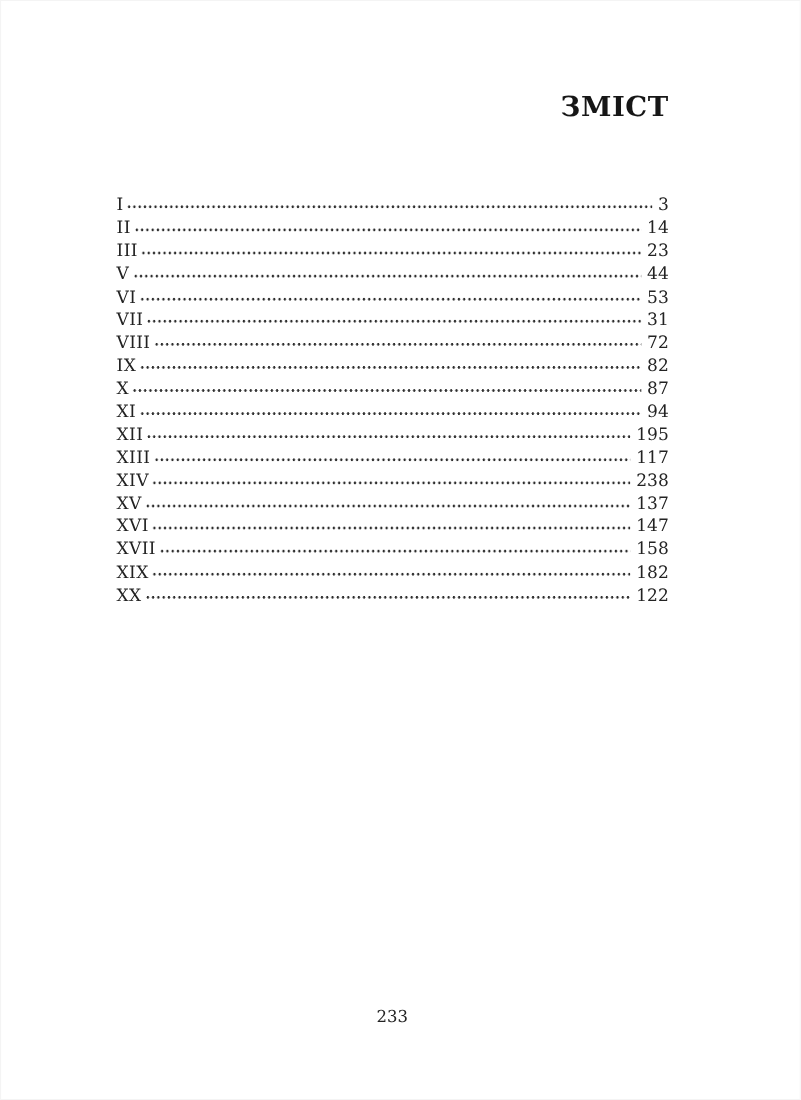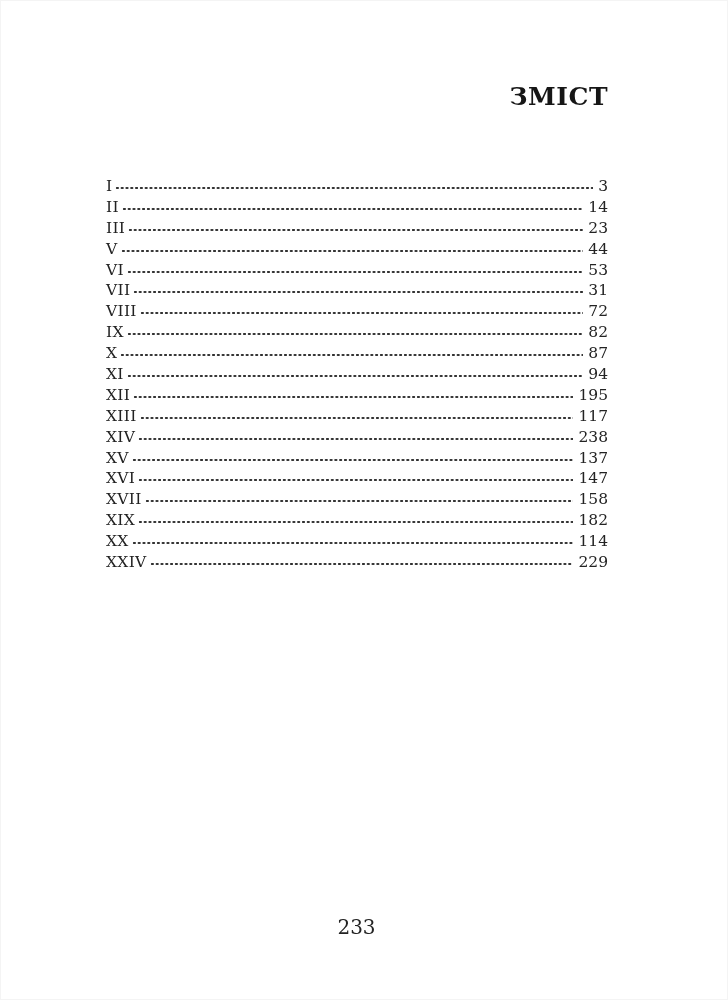--- a/index.html
+++ b/index.html
@@ -61,21 +61,21 @@
     flex: 0 0 auto;
     padding-left: 2px;
     color: #232323;
   }
   .folio {
     position: absolute;
     top: 915px;
     left: 105px;
     width: 503px;
     text-align: center;
-    font-size: 20px;
+    font-size: 15px;
     color: #232323;
   }
 </style>
 </head>
 <body>
 
 <div class="sheet">
 
   <h1 class="doc-title">ЗМІСТ</h1>
 
@@ -180,28 +180,23 @@
 
     <div class="toc-row">
       <span class="roman">XIX</span>
       <span class="leader"></span>
       <span class="pagenum">182</span>
     </div>
 
     <div class="toc-row">
       <span class="roman">XX</span>
       <span class="leader"></span>
-      <span class="pagenum">114</span>
-    </div>
-
-
-
-
-    <div class="toc-row">
-      <span class="roman">XXIV</span>
-      <span class="leader"></span>
-      <span class="pagenum">229</span>
-    </div>
+      <span class="pagenum">122</span>
+    </div>
+
+
+
+
   </div>
 
   <div class="folio">233</div>
 
 </div>
 
 </body></html>

